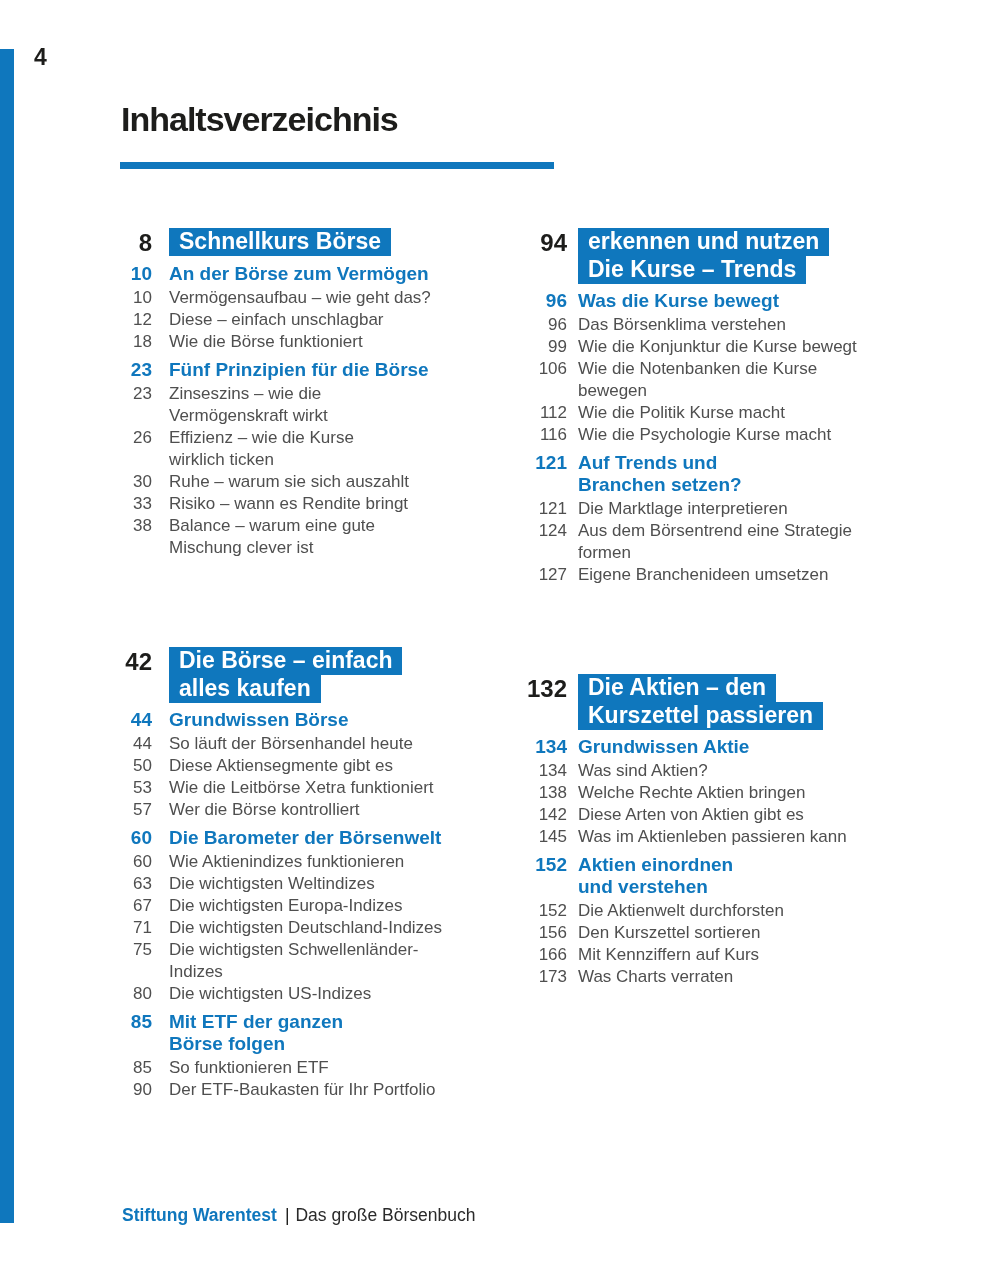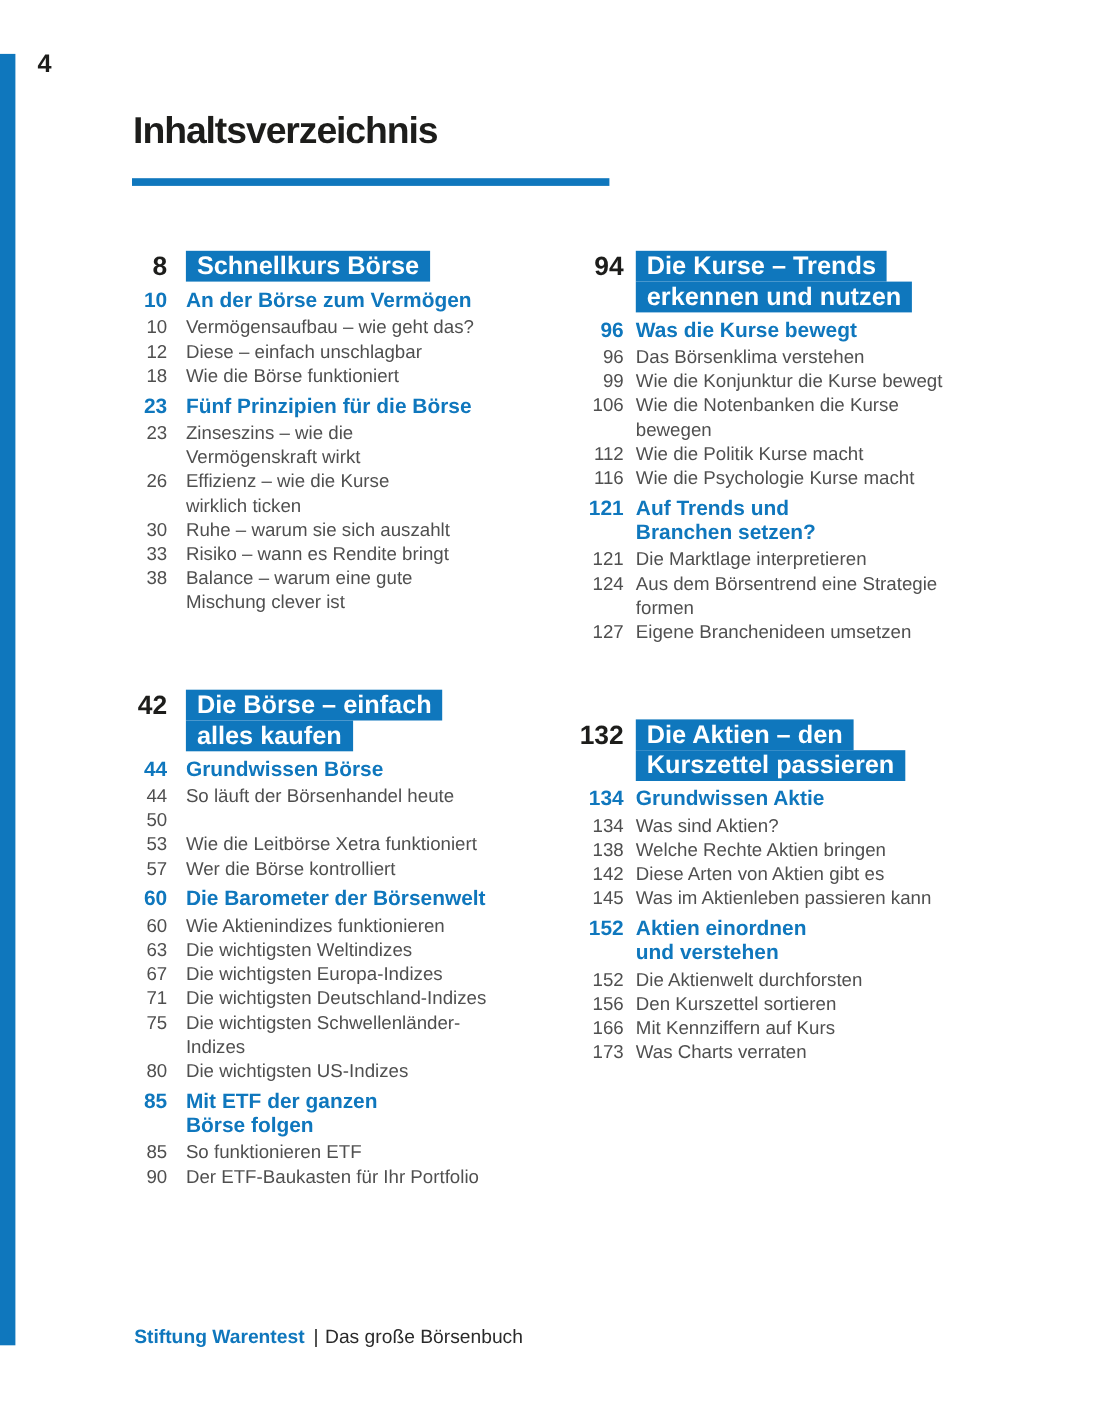--- a/index.html
+++ b/index.html
@@ -29,21 +29,21 @@
   }
   .title-rule{
     position:absolute;left:120px;top:162px;width:434px;height:7px;
     background:var(--accent);
   }
   .col{position:absolute;top:228px;}
   .col-1{left:100px;width:408px;--numw:52px;--gap:17px;}
   .col-2{left:510px;width:468px;--numw:57px;--gap:11px;}
   .row{display:grid;grid-template-columns:var(--numw) 1fr;column-gap:var(--gap);}
   .num{text-align:right;}
-  .blk-chapter{margin-top:68px;}
+  .blk-chapter{margin-top:88px;}
   .blk:first-child{margin-top:0;}
   .blk-section{margin-top:6px;}
   .cnum{font-size:24px;font-weight:bold;color:var(--ink);line-height:28px;padding-top:1px;}
   .cbox .cline{
     display:table;
     background:var(--accent);color:#ffffff;
     font-size:23px;font-weight:bold;line-height:25px;
     padding:1px 10px 2px 10px;
     white-space:nowrap;
   }
@@ -142,20 +142,21 @@
       <div class="row">
         <div class="num snum">44</div>
         <div class="stitle">Grundwissen Börse</div>
       </div>
       <div class="row erow">
         <div class="num enum">44</div>
         <div class="etitle">So läuft der Börsenhandel heute</div>
       </div>
       <div class="row erow">
         <div class="num enum">50</div>
+        <div class="etitle">Diese Aktiensegmente gibt es</div>
       </div>
       <div class="row erow">
         <div class="num enum">53</div>
         <div class="etitle">Wie die Leitbörse Xetra funktioniert</div>
       </div>
       <div class="row erow">
         <div class="num enum">57</div>
         <div class="etitle">Wer die Börse kontrolliert</div>
       </div>
     </div>
@@ -204,22 +205,22 @@
         <div class="num enum">90</div>
         <div class="etitle">Der ETF-Baukasten für Ihr Portfolio</div>
       </div>
     </div>
   </div>
 <div class="col col-2" id="col-1">
     <div class="blk blk-chapter">
       <div class="row">
         <div class="num cnum">94</div>
         <div class="cbox">
+          <span class="cline">erkennen und nutzen</span>
           <span class="cline">Die Kurse – Trends</span>
-          <span class="cline">erkennen und nutzen</span>
         </div>
       </div>
     </div>
     <div class="blk blk-section">
       <div class="row">
         <div class="num snum">96</div>
         <div class="stitle">Was die Kurse bewegt</div>
       </div>
       <div class="row erow">
         <div class="num enum">96</div>

